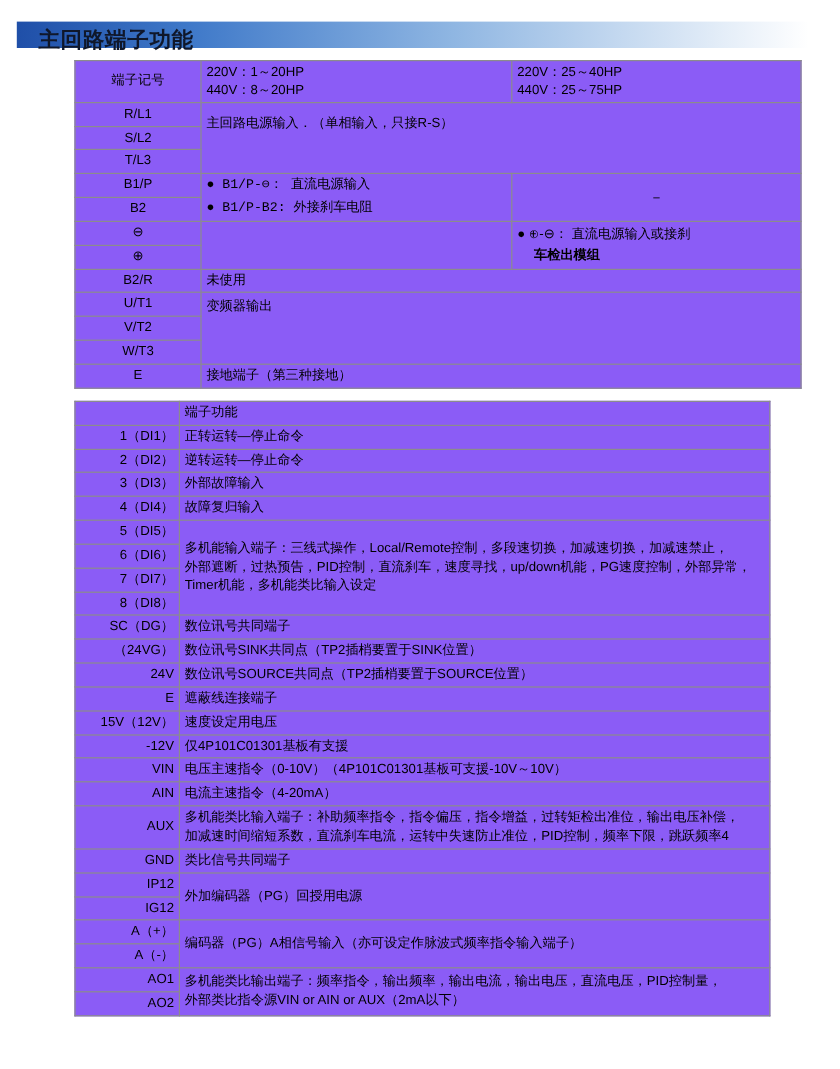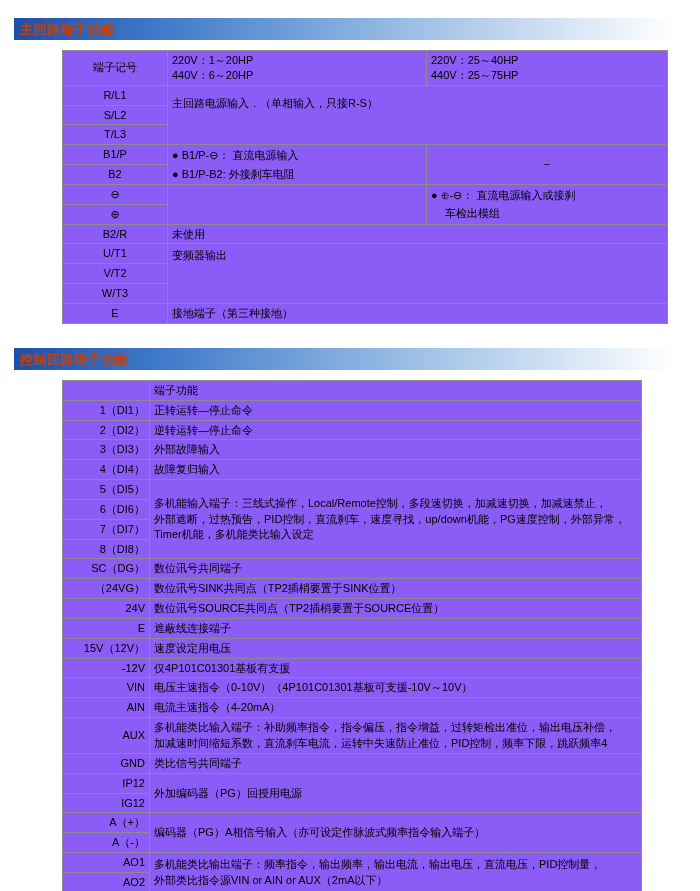--- a/index.html
+++ b/index.html
@@ -19,22 +19,22 @@
     margin:0 0 0 14px;
     width:660px;
     height:22px;
   }
   .sec-head .bar{
     position:absolute;left:0;top:0;
     width:660px;height:22px;
     background:linear-gradient(to right,#1f4fa8 0%,#3f79c9 22%,#8fb6e2 55%,#ffffff 100%);
   }
   .sec-head .txt{
-    position:absolute;left:6px;top:3px;
-    color:#c2410c;font-weight:bold;font-size:13px;
+    position:absolute;left:18px;top:3px;
+    color:#0f172a;font-weight:bold;font-size:18px;
     letter-spacing:0.5px;
   }
 
   
   table{
     border-collapse:collapse;
     background:#8b5cf6;
   }
   td,th{
     border:1px solid #8c8c8c;
@@ -82,55 +82,55 @@
   </div>
 
   <table class="t1">
     <tbody>
         <tr>
       <td class="c-code center" rowspan="2">端子记号</td>
       <td class="c-mid" style="border-bottom:none;padding-bottom:0;">220V：1～20HP</td>
       <td class="c-right" style="border-bottom:none;padding-bottom:0;">220V：25～40HP</td>
     </tr>
     <tr>
-      <td class="c-mid" style="border-top:none;padding-top:0;">440V：6～20HP</td>
+      <td class="c-mid" style="border-top:none;padding-top:0;">440V：8～20HP</td>
       <td class="c-right" style="border-top:none;padding-top:0;">440V：25～75HP</td>
     </tr>
 
     <tr>
       <td class="c-code center">R/L1</td>
       <td colspan="2" rowspan="3" style="vertical-align:top;padding-top:10px;">主回路电源输入．（单相输入，只接R-S）</td>
     </tr>
     <tr>
       <td class="c-code center">S/L2</td>
     </tr>
     <tr>
       <td class="c-code center">T/L3</td>
     </tr>
 
     <tr>
       <td class="c-code center">B1/P</td>
-      <td rowspan="2" style="vertical-align:middle;">
+      <td rowspan="2" style="vertical-align:middle;font-family:Liberation Mono, monospace;">
         <span class="bullet">● B1/P-⊖：  直流电源输入</span>
         <span class="bullet" style="margin-top:4px;">● B1/P-B2:  外接刹车电阻</span>
       </td>
       <td rowspan="2" class="dash-center">－</td>
     </tr>
     <tr>
       <td class="c-code center">B2</td>
     </tr>
 
     <tr>
       <td class="c-code center">⊖</td>
       <td rowspan="2">&nbsp;</td>
       <td style="border-bottom:none;padding-bottom:0;">● ⊕-⊖：  直流电源输入或接刹</td>
     </tr>
     <tr>
       <td class="c-code center">⊕</td>
-      <td style="border-top:none;padding-top:0;padding-left:18px;">车检出模组</td>
+      <td style="border-top:none;padding-top:0;padding-left:18px;font-weight:bold;">车检出模组</td>
     </tr>
 
     <tr>
       <td class="c-code center">B2/R</td>
       <td colspan="2">未使用</td>
     </tr>
 
     <tr>
       <td class="c-code center">U/T1</td>
       <td colspan="2" rowspan="3" style="vertical-align:top;padding-top:4px;margin-left:14px;">变频器输出</td>
@@ -142,24 +142,20 @@
       <td class="c-code center">W/T3</td>
     </tr>
 
     <tr>
       <td class="c-code center">E</td>
       <td colspan="2">接地端子（第三种接地）</td>
     </tr>
   </tbody>
     </table>
 
-  <div class="sec-head sec2">
-    <div class="bar"></div>
-    <div class="txt">控制回路端子功能</div>
-  </div>
 
   <table class="t2">
     <tbody>
         <tr>
       <td class="c-code">&nbsp;</td>
       <td class="hdr-center">端子功能</td>
     </tr>
 
     <tr>
       <td class="c-code">1（DI1）</td>

